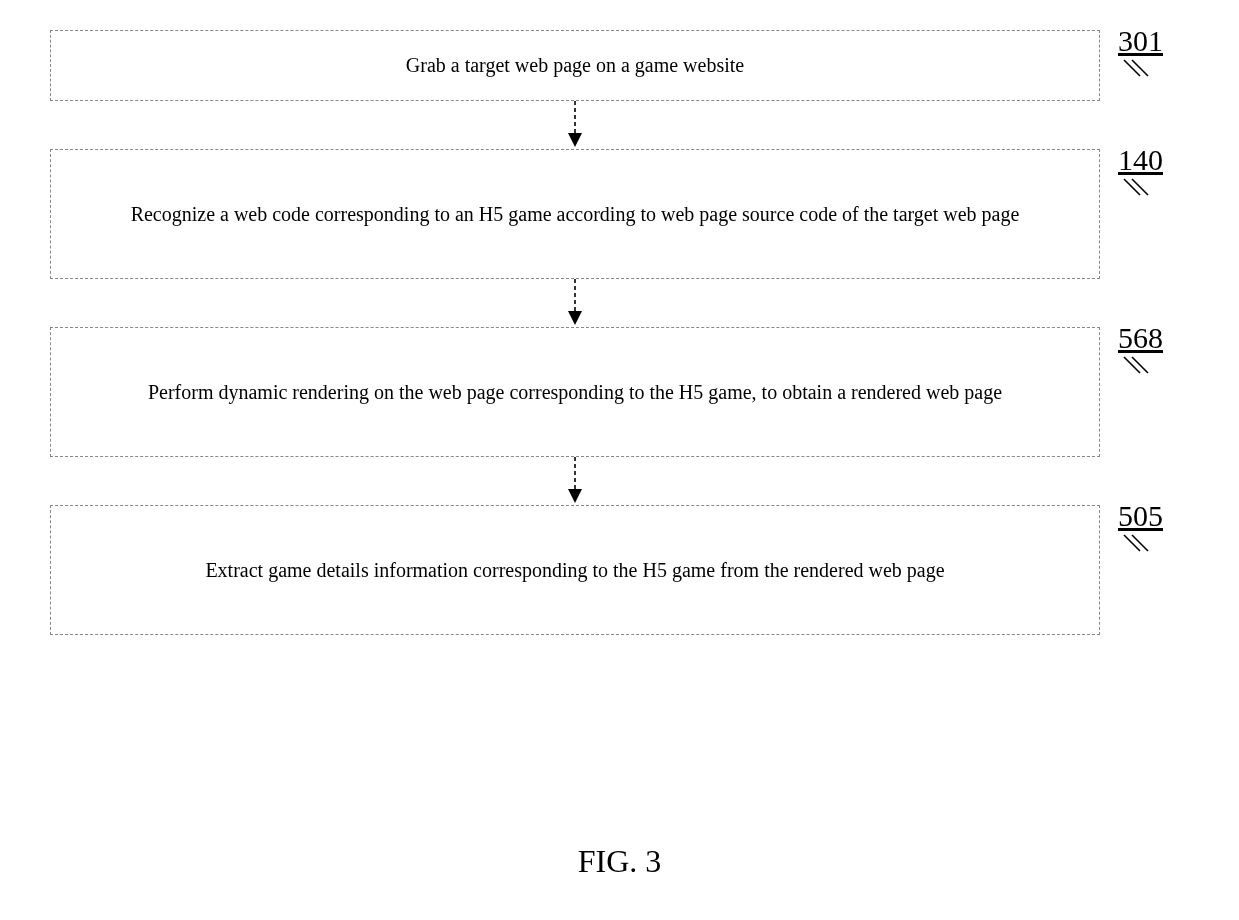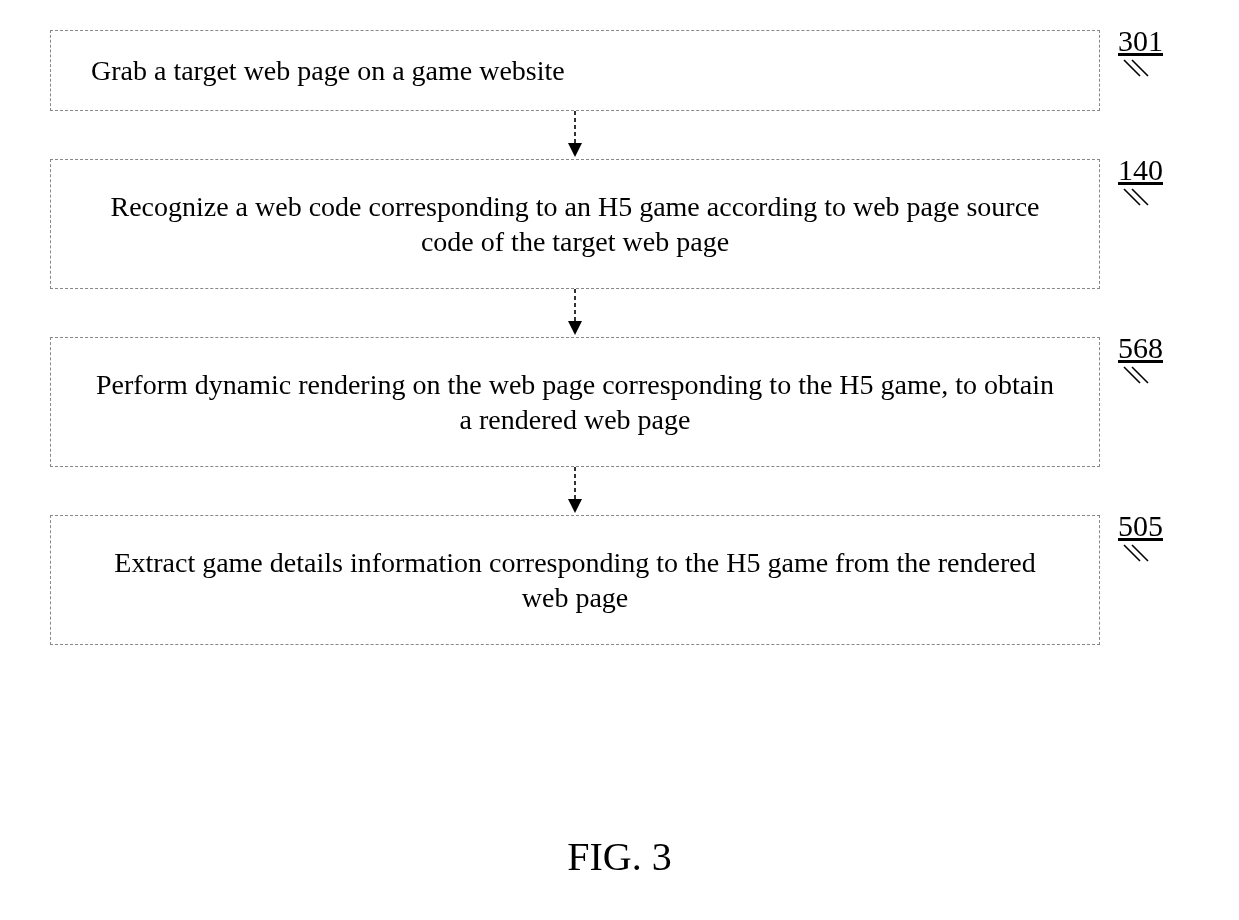--- a/index.html
+++ b/index.html
@@ -23,23 +23,24 @@
   .step-row {
     display: flex;
     align-items: flex-start;
     width: 100%;
   }
   .step-box {
     border: 1.5px dashed #888;
     width: 1050px;
     display: flex;
     align-items: center;
+    justify-content: center;
     text-align: center;
     padding: 22px 40px;
-    font-size: 28px;
+    font-size: 20px;
     line-height: 1.25;
     color: #000;
     background: #fff;
   }
   .step-box.tall {
     min-height: 130px;
   }
   .step-label {
     font-size: 30px;
     color: #000;
@@ -59,21 +60,21 @@
     display: flex;
     justify-content: center;
     align-items: center;
   }
   .figure-caption {
     position: absolute;
     left: 0;
     width: 1239px;
     text-align: center;
     bottom: 40px;
-    font-size: 40px;
+    font-size: 32px;
     color: #000;
     font-family: "Times New Roman", Times, serif;
   }
 </style>
 </head>
 <body>
 
 <div class="flowchart">
 
   <div class="step-row">

